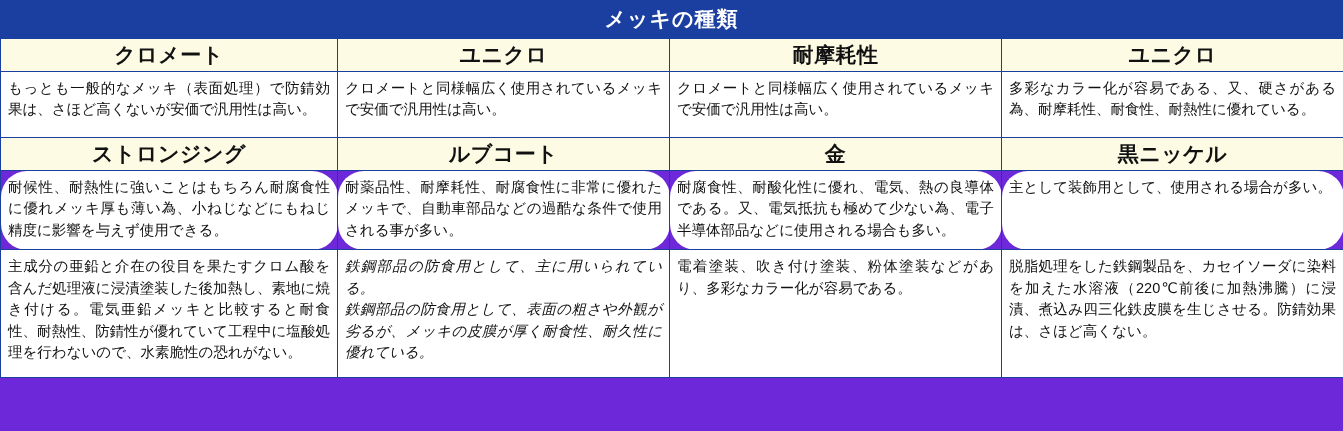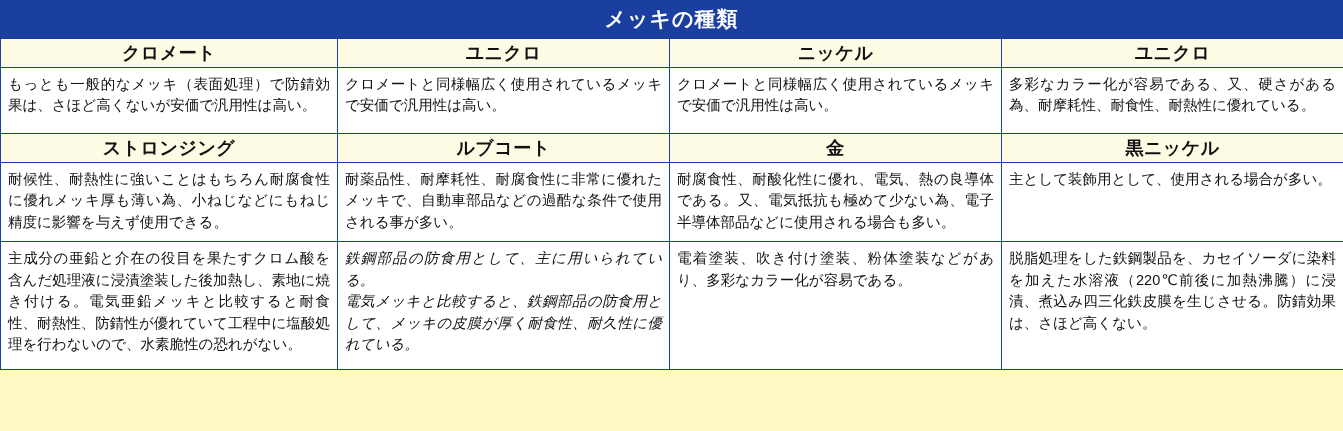--- a/index.html
+++ b/index.html
@@ -7,21 +7,21 @@
     padding: 0;
     background: #ffffff;
   }
   body {
     font-family: "Liberation Sans", "DejaVu Sans", sans-serif;
   }
   .sheet {
     width: 1343px;
     height: 431px;
     position: relative;
-    background: #fef9c3;
+    background: #6d28d9;
     box-sizing: border-box;
     overflow: hidden;
   }
   .title-bar {
     position: absolute;
     left: 0;
     top: 0;
     width: 1343px;
     height: 38px;
     background: #1b3fa0;
@@ -54,36 +54,36 @@
     border: 1px solid #1b3fa0;
     vertical-align: top;
     box-sizing: border-box;
     padding: 0;
   }
   tr.head-row td {
     background: #fdfbe4;
     height: 28px;
     text-align: center;
     vertical-align: middle;
-    font-size: 18px;
+    font-size: 21px;
     font-weight: bold;
     color: #111111;
     letter-spacing: 0.5px;
     padding: 2px 4px;
   }
   tr.body-row td {
     background: #ffffff;
     padding: 6px 7px 8px 7px;
     font-size: 14.5px;
     line-height: 1.48;
     color: #111111;
     text-align: justify;
   }
   tr.body-row.r1 td { height: 66px; }
-  tr.body-row.r2 td { height: 64px; }
+  tr.body-row.r2 td { height: 64px; border-radius: 26px; }
   tr.body-row.r3 td { height: 128px; margin-top: 8px; }
   .cell-text p {
     margin: 0;
     font-style: italic;
   }
 </style>
 </head>
 <body>
 
 <div class="sheet">
@@ -97,21 +97,21 @@
       <col class="c1">
         <col class="c2">
         <col class="c3">
         <col class="c4">
     </colgroup>
     <tbody>
 
       <tr class="head-row">
         <td>クロメート</td>
         <td>ユニクロ</td>
-        <td>ニッケル</td>
+        <td>耐摩耗性</td>
         <td>ユニクロ</td>
       </tr>
       <tr class="body-row r1">
         <td class="cell-text">もっとも一般的なメッキ（表面処理）で防錆効果は、さほど高くないが安価で汎用性は高い。</td>
         <td class="cell-text">クロメートと同様幅広く使用されているメッキで安価で汎用性は高い。</td>
         <td class="cell-text">クロメートと同様幅広く使用されているメッキで安価で汎用性は高い。</td>
         <td class="cell-text">多彩なカラー化が容易である、又、硬さがある為、耐摩耗性、耐食性、耐熱性に優れている。</td>
       </tr>
 
       <tr class="head-row">
@@ -124,21 +124,21 @@
         <td class="cell-text">耐候性、耐熱性に強いことはもちろん耐腐食性に優れメッキ厚も薄い為、小ねじなどにもねじ精度に影響を与えず使用できる。</td>
         <td class="cell-text">耐薬品性、耐摩耗性、耐腐食性に非常に優れたメッキで、自動車部品などの過酷な条件で使用される事が多い。</td>
         <td class="cell-text">耐腐食性、耐酸化性に優れ、電気、熱の良導体である。又、電気抵抗も極めて少ない為、電子半導体部品などに使用される場合も多い。</td>
         <td class="cell-text">主として装飾用として、使用される場合が多い。</td>
       </tr>
 
       <tr class="body-row r3">
         <td class="cell-text">主成分の亜鉛と介在の役目を果たすクロム酸を含んだ処理液に浸漬塗装した後加熱し、素地に焼き付ける。電気亜鉛メッキと比較すると耐食性、耐熱性、防錆性が優れていて工程中に塩酸処理を行わないので、水素脆性の恐れがない。</td>
         <td class="cell-text">
             <p>鉄鋼部品の防食用として、主に用いられている。</p>
-            <p>電気メッキと比較すると、鉄鋼部品の防食用として、メッキの皮膜が厚く耐食性、耐久性に優れている。</p>
+            <p>鉄鋼部品の防食用として、表面の粗さや外観が劣るが、メッキの皮膜が厚く耐食性、耐久性に優れている。</p>
           </td>
         <td class="cell-text">電着塗装、吹き付け塗装、粉体塗装などがあり、多彩なカラー化が容易である。</td>
         <td class="cell-text">脱脂処理をした鉄鋼製品を、カセイソーダに染料を加えた水溶液（220℃前後に加熱沸騰）に浸漬、煮込み四三化鉄皮膜を生じさせる。防錆効果は、さほど高くない。</td>
       </tr>
     </tbody>
   </table>
 
 </div>
 
 </body></html>

